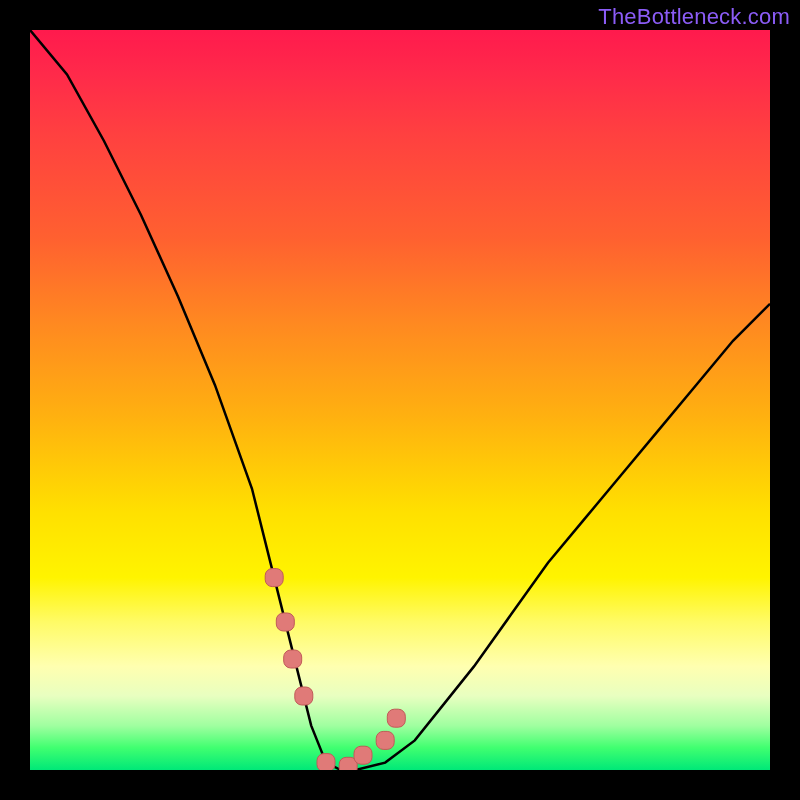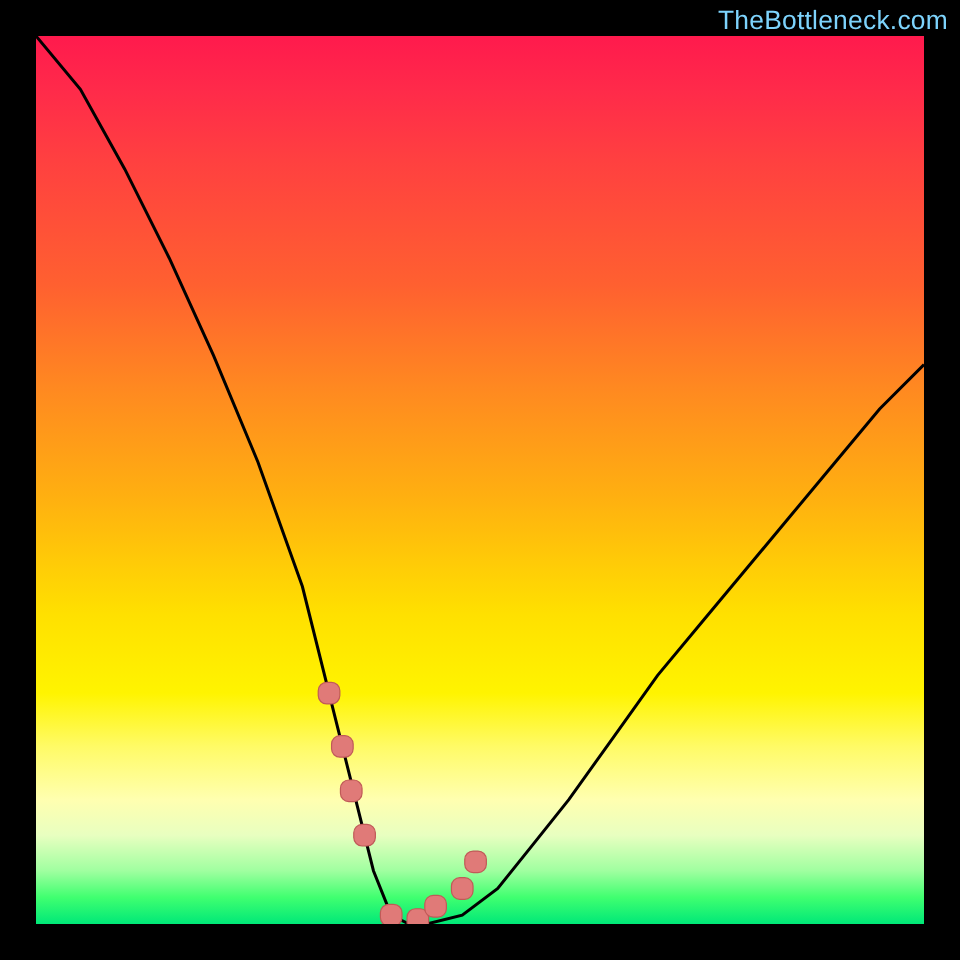--- a/index.html
+++ b/index.html
@@ -39,21 +39,21 @@
       #e8ffc0 90%,
       #a0ffa0 94%,
       #40ff70 97%,
       #00e878 100%
     );
   }
   .watermark {
     position: absolute;
     top: 4px;
     right: 10px;
-    color: #7dd3fc;
+    color: #8b5cf6;
     font-size: 22px;
     font-weight: 500;
     letter-spacing: 0.2px;
   }
   svg.curve {
     position: absolute;
     top: 0;
     left: 0;
     width: 740px;
     height: 740px;

